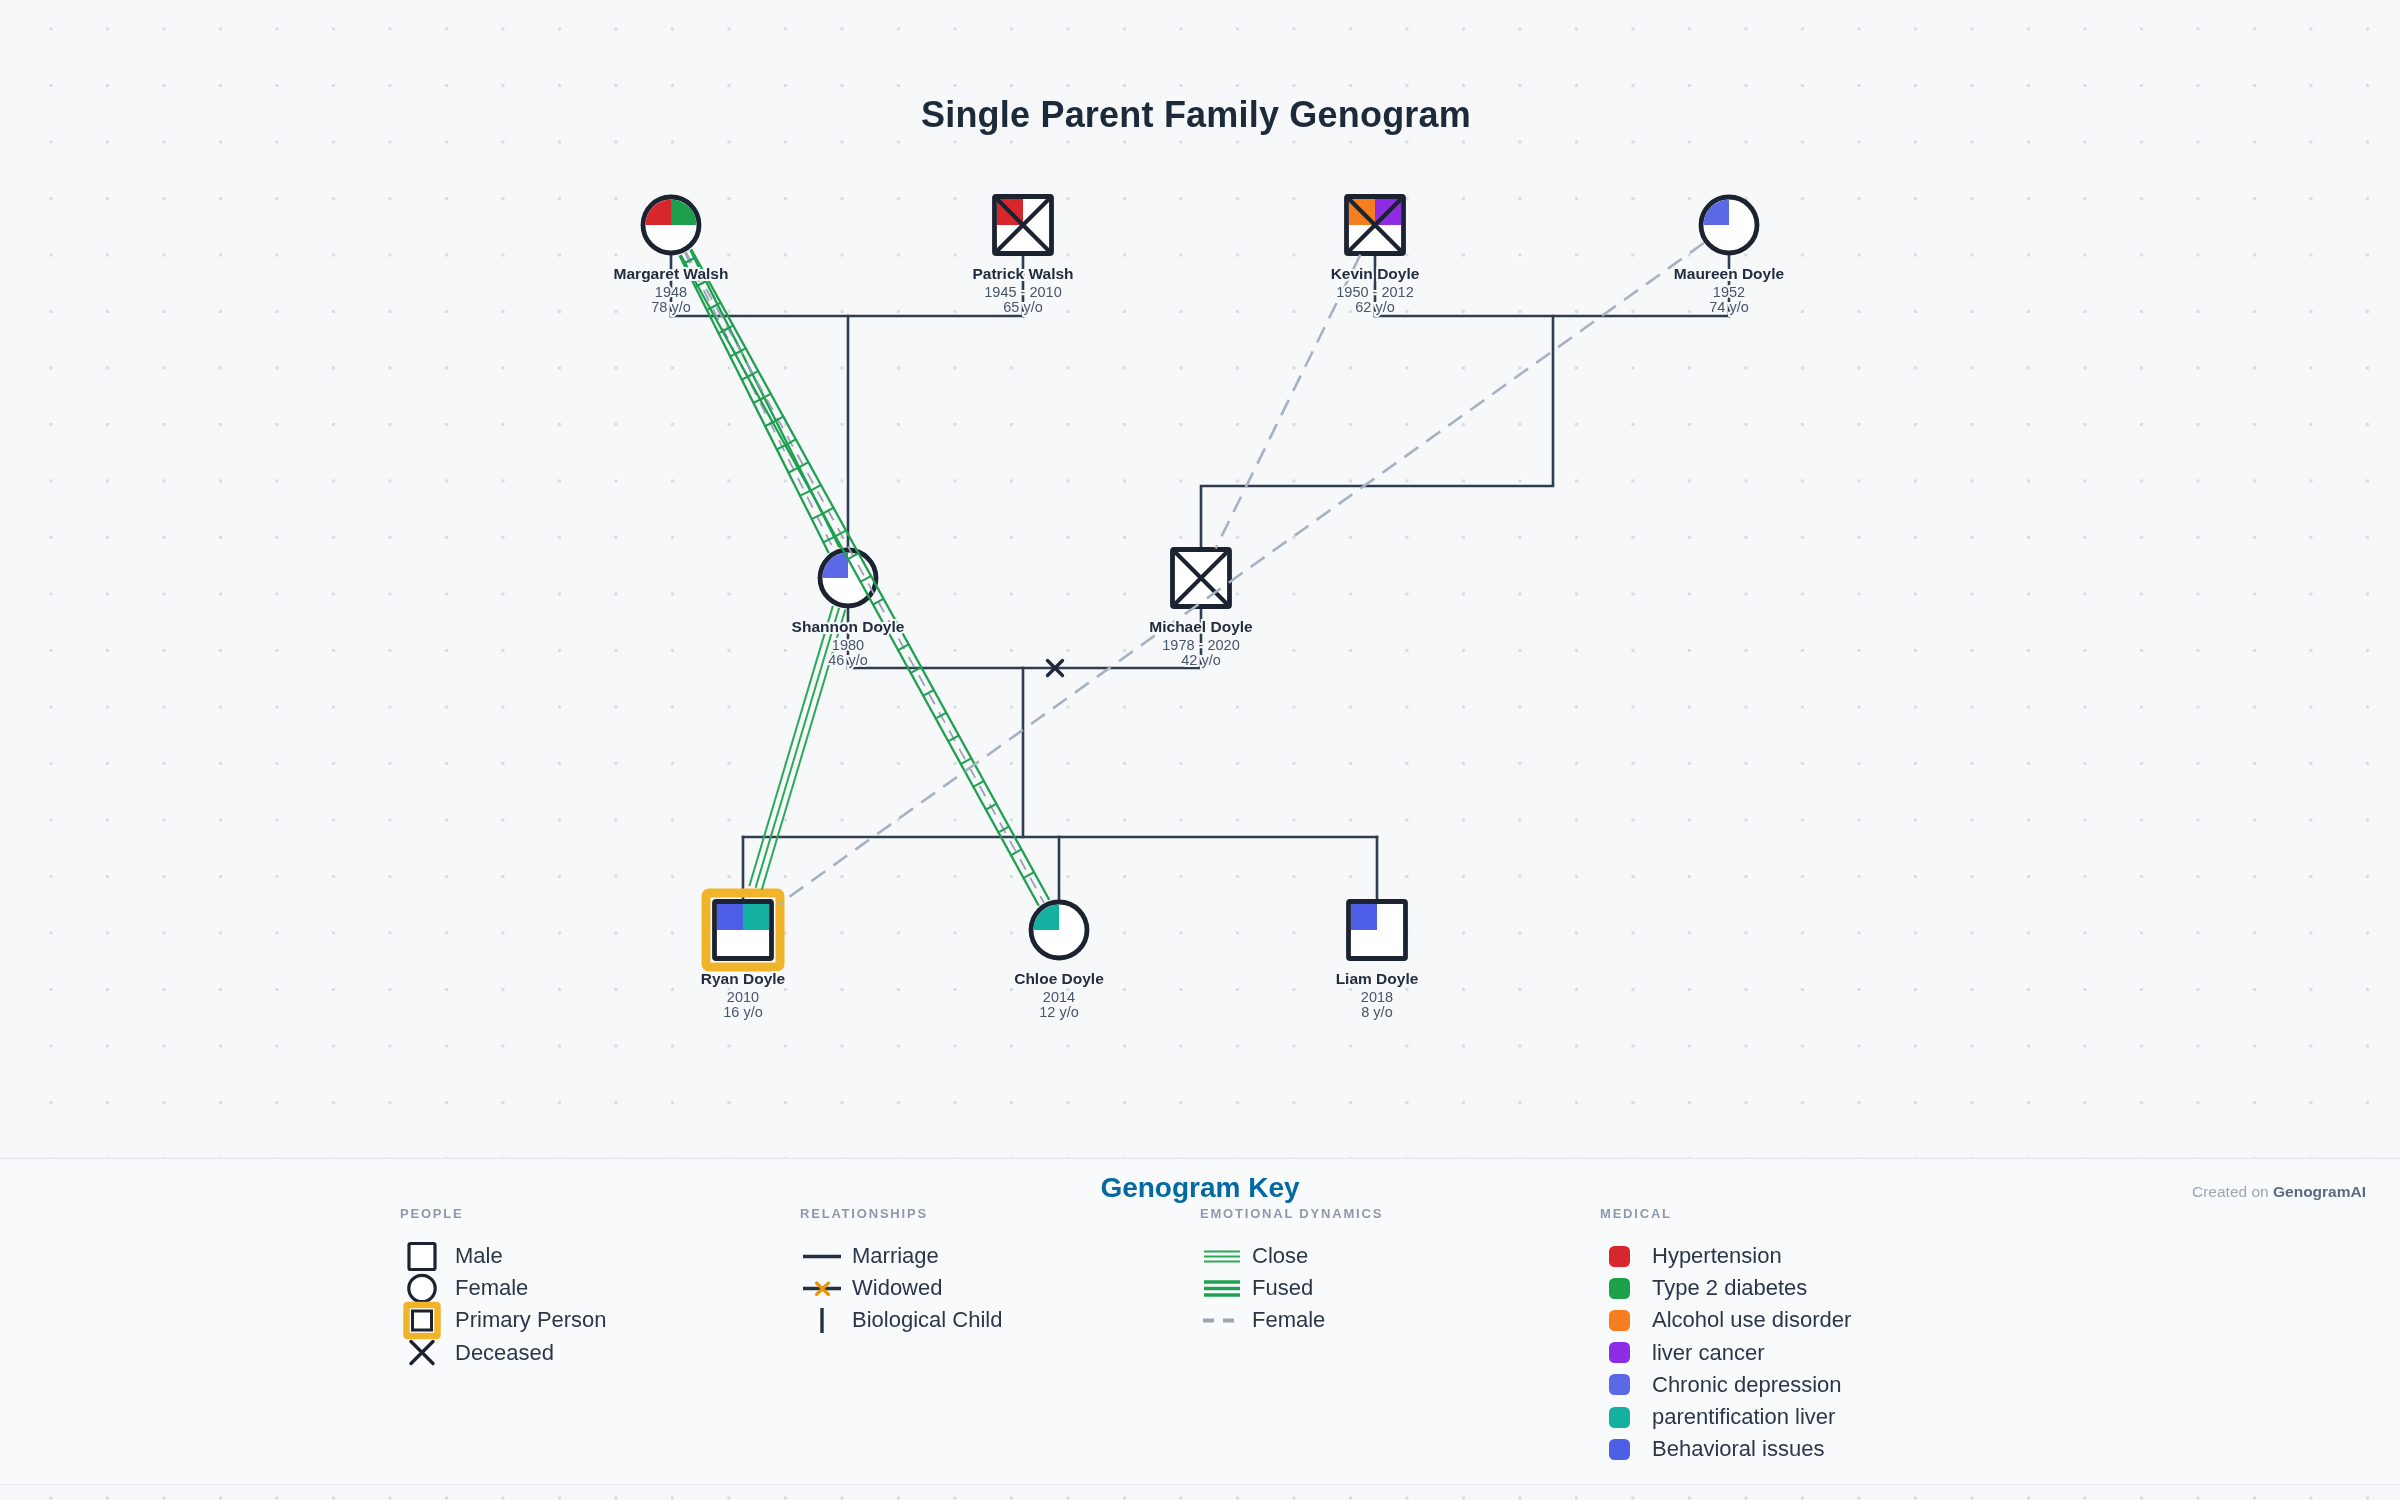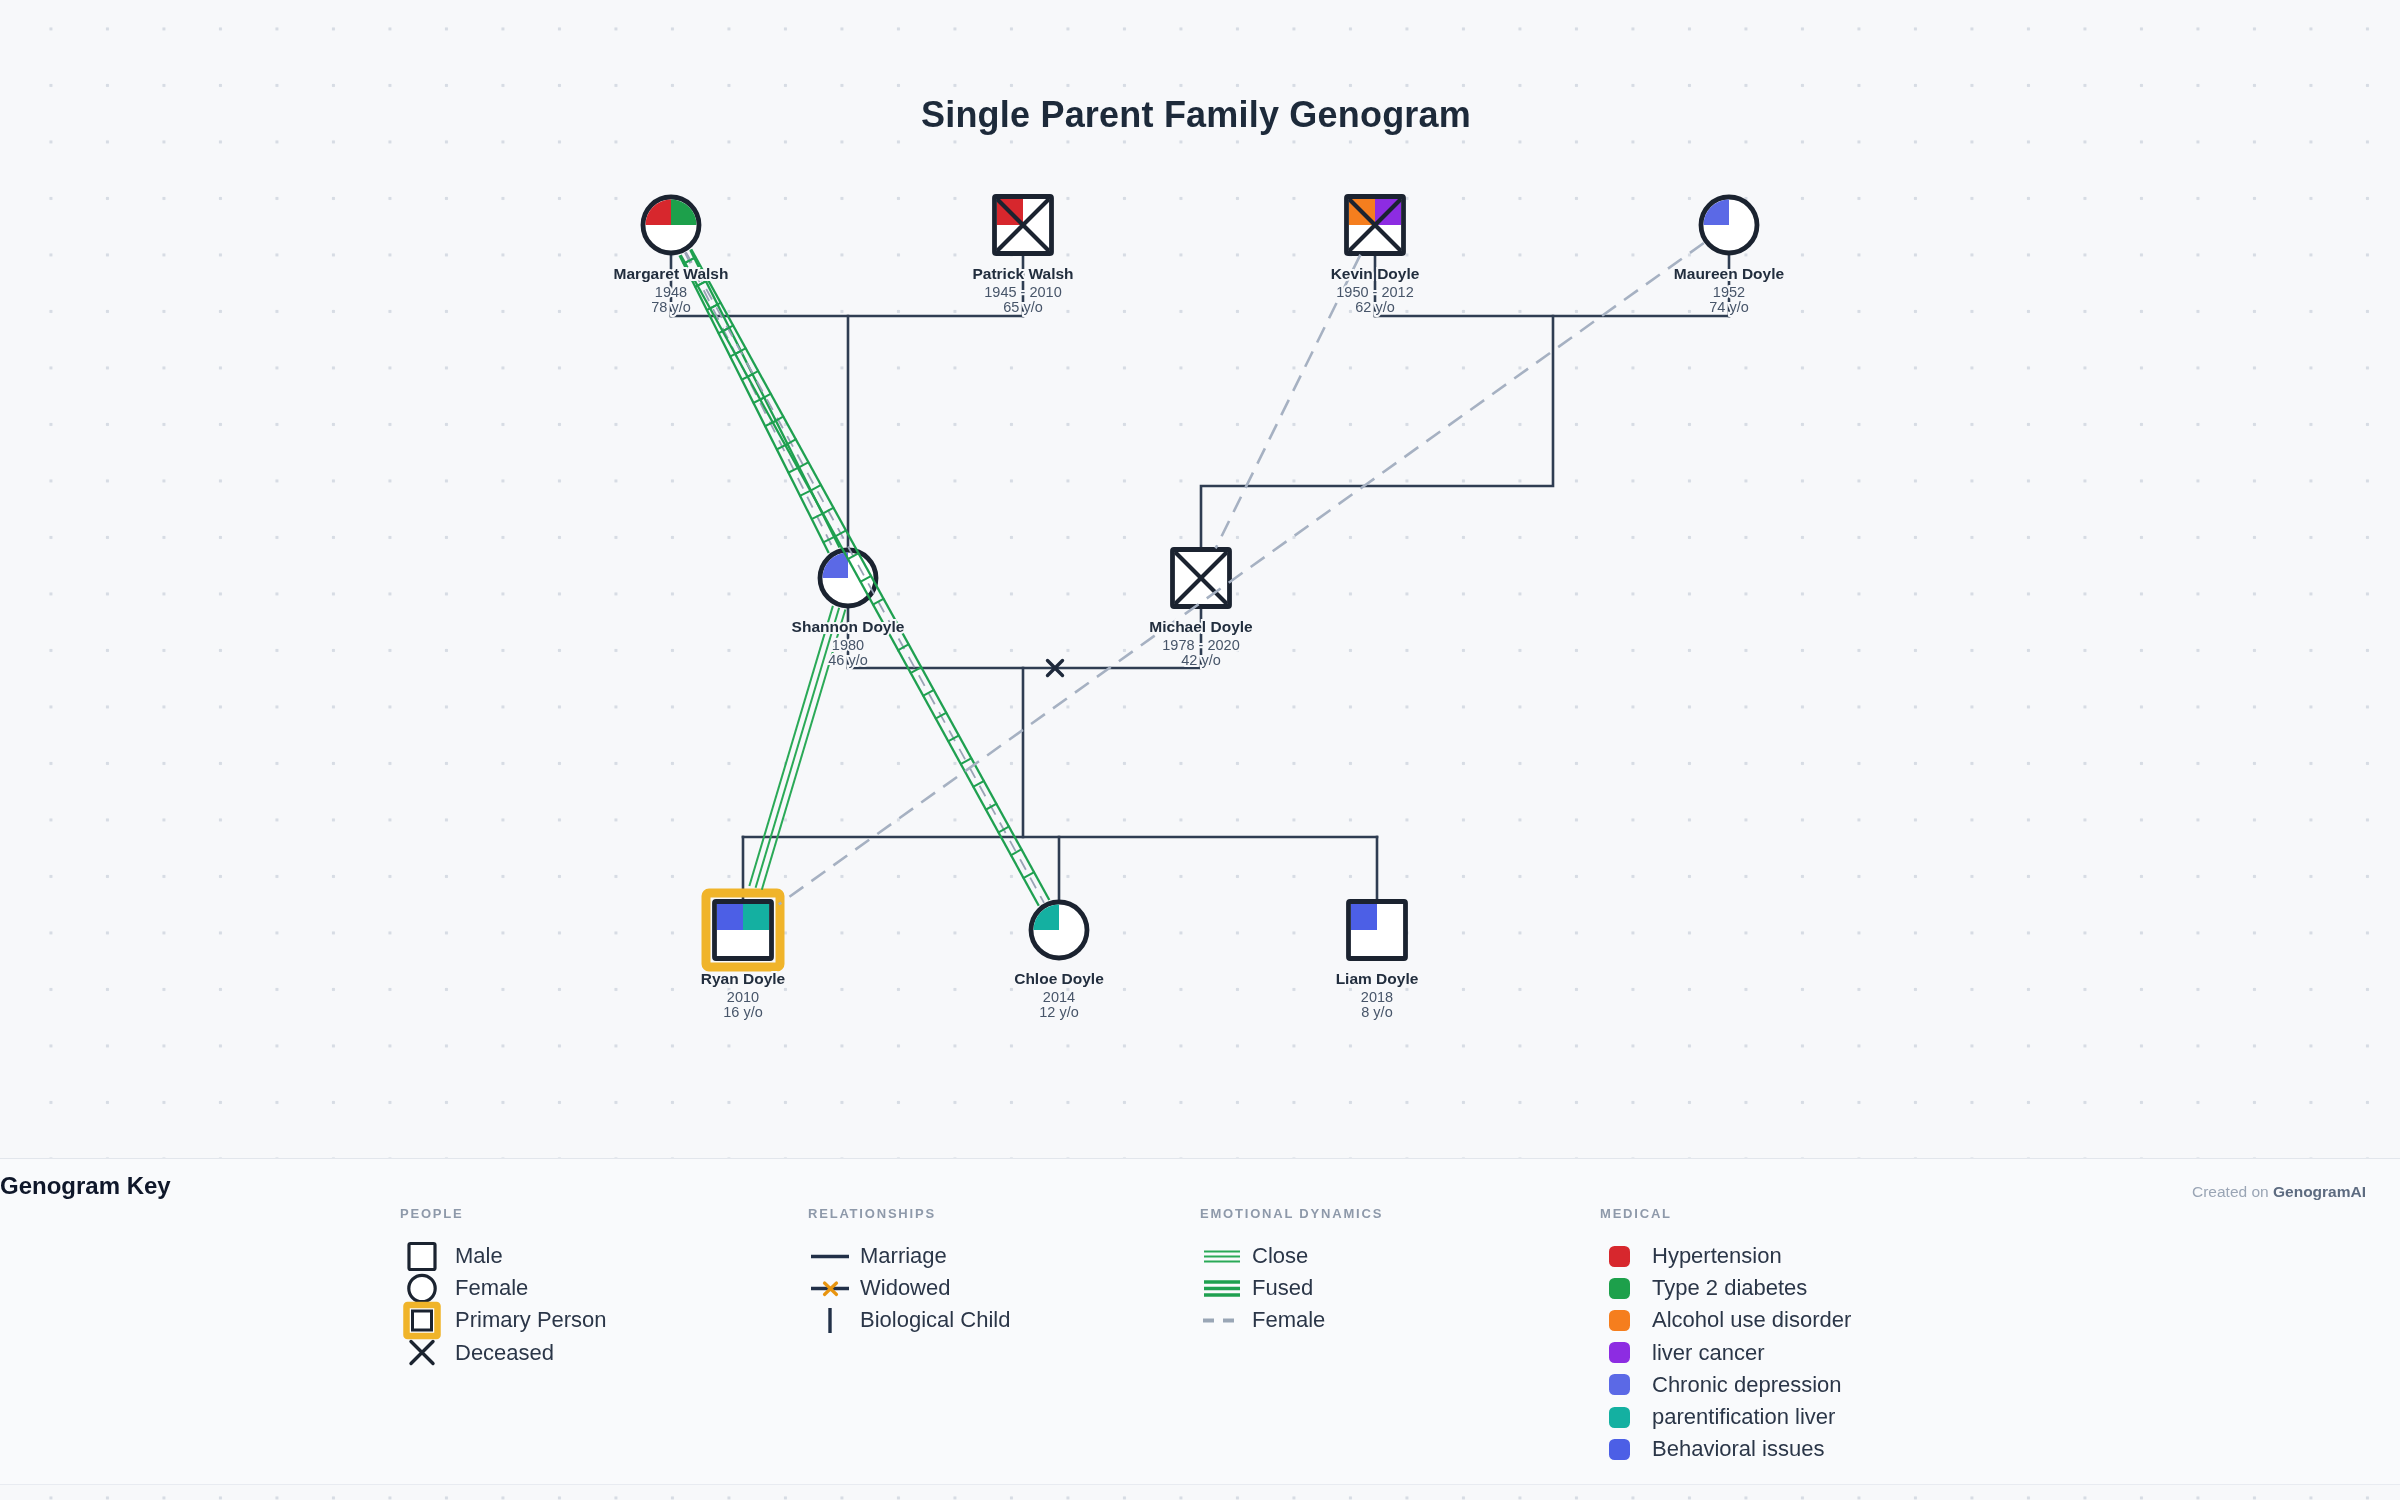--- a/index.html
+++ b/index.html
@@ -14,22 +14,22 @@
   #page-title{
     position:absolute;top:94px;left:0;right:8px;text-align:center;
     font-size:36px;font-weight:bold;color:#1d2a3a;letter-spacing:0.2px;
   }
   #genogram-svg{position:absolute;left:0;top:0;}
   .key-band{
     position:absolute;left:0;top:1158px;width:2400px;height:325px;
     background:#f9fafc;border-top:1px solid #e2e6ec;border-bottom:1px solid #e8ebf1;
   }
   #key-title{
-    position:absolute;top:1172px;left:0;right:0;text-align:left;
-    font-size:24px;font-weight:bold;color:#0f172a;
+    position:absolute;top:1172px;left:0;right:0;text-align:center;
+    font-size:28px;font-weight:bold;color:#0369a1;
   }
   #key-credit{
     position:absolute;top:1183px;right:34px;font-size:15.5px;color:#9aa5b5;text-align:right;
   }
   #key-credit b{color:#5d6b80;}
   .key-col{position:absolute;top:1206px;}
   .key-header{
     font-size:13px;font-weight:bold;color:#8e99aa;letter-spacing:1.8px;
     margin-bottom:14px;height:20px;
   }
@@ -265,21 +265,21 @@
       </div>
       <div class="key-row">
         <span class="key-icon">
           <svg width="44" height="33" viewBox="0 0 44 33" style="overflow:visible">
             <path d="M11 5.5 L33 27.5 M33 5.5 L11 27.5" stroke="#1b2330" stroke-width="3.4" stroke-linecap="round" fill="none"></path>
           </svg>
         </span>
         <span class="key-label">Deceased</span>
       </div>
     </div>
-    <div class="key-col col-relationships" style="left: 800px; margin-left: 8px;">
+    <div class="key-col col-relationships" style="left: 800px;">
       <div class="key-header">RELATIONSHIPS</div>
       <div class="key-row">
         <span class="key-icon">
           <svg width="44" height="33" viewBox="0 0 44 33" style="overflow:visible">
             <line x1="3" y1="16.5" x2="41" y2="16.5" stroke="#223048" stroke-width="3.4"></line>
           </svg>
         </span>
         <span class="key-label">Marriage</span>
       </div>
       <div class="key-row">

